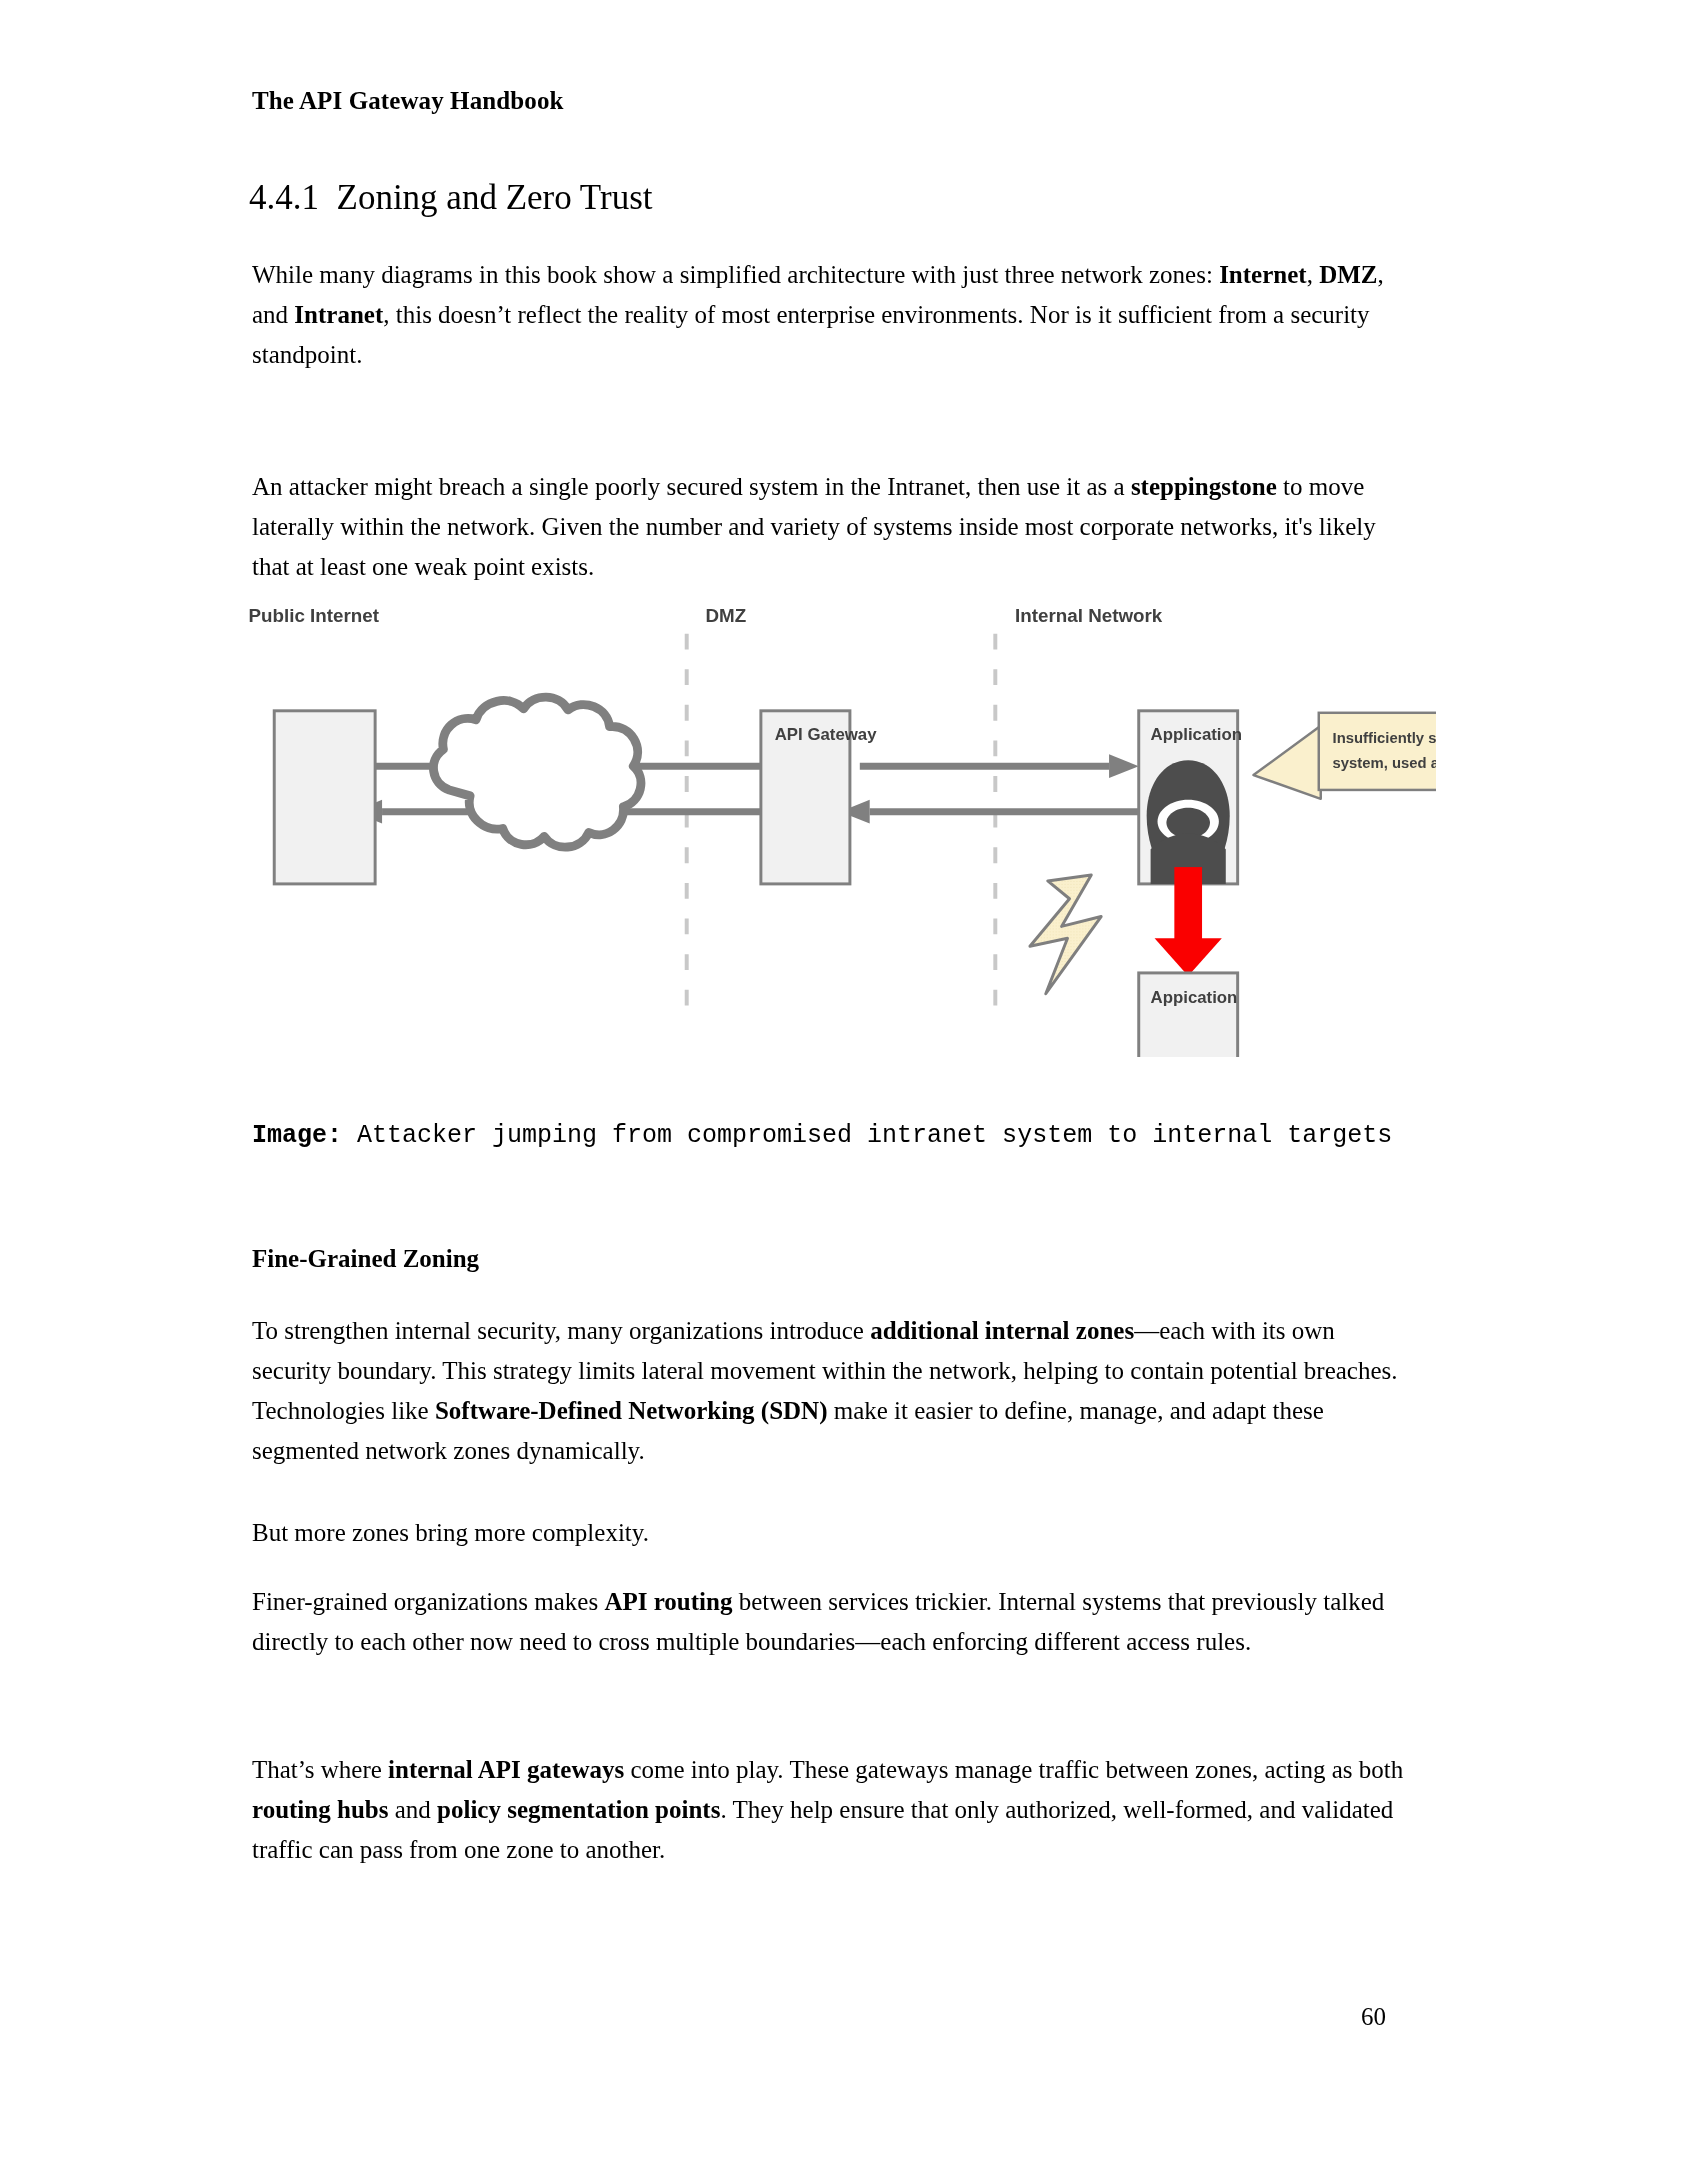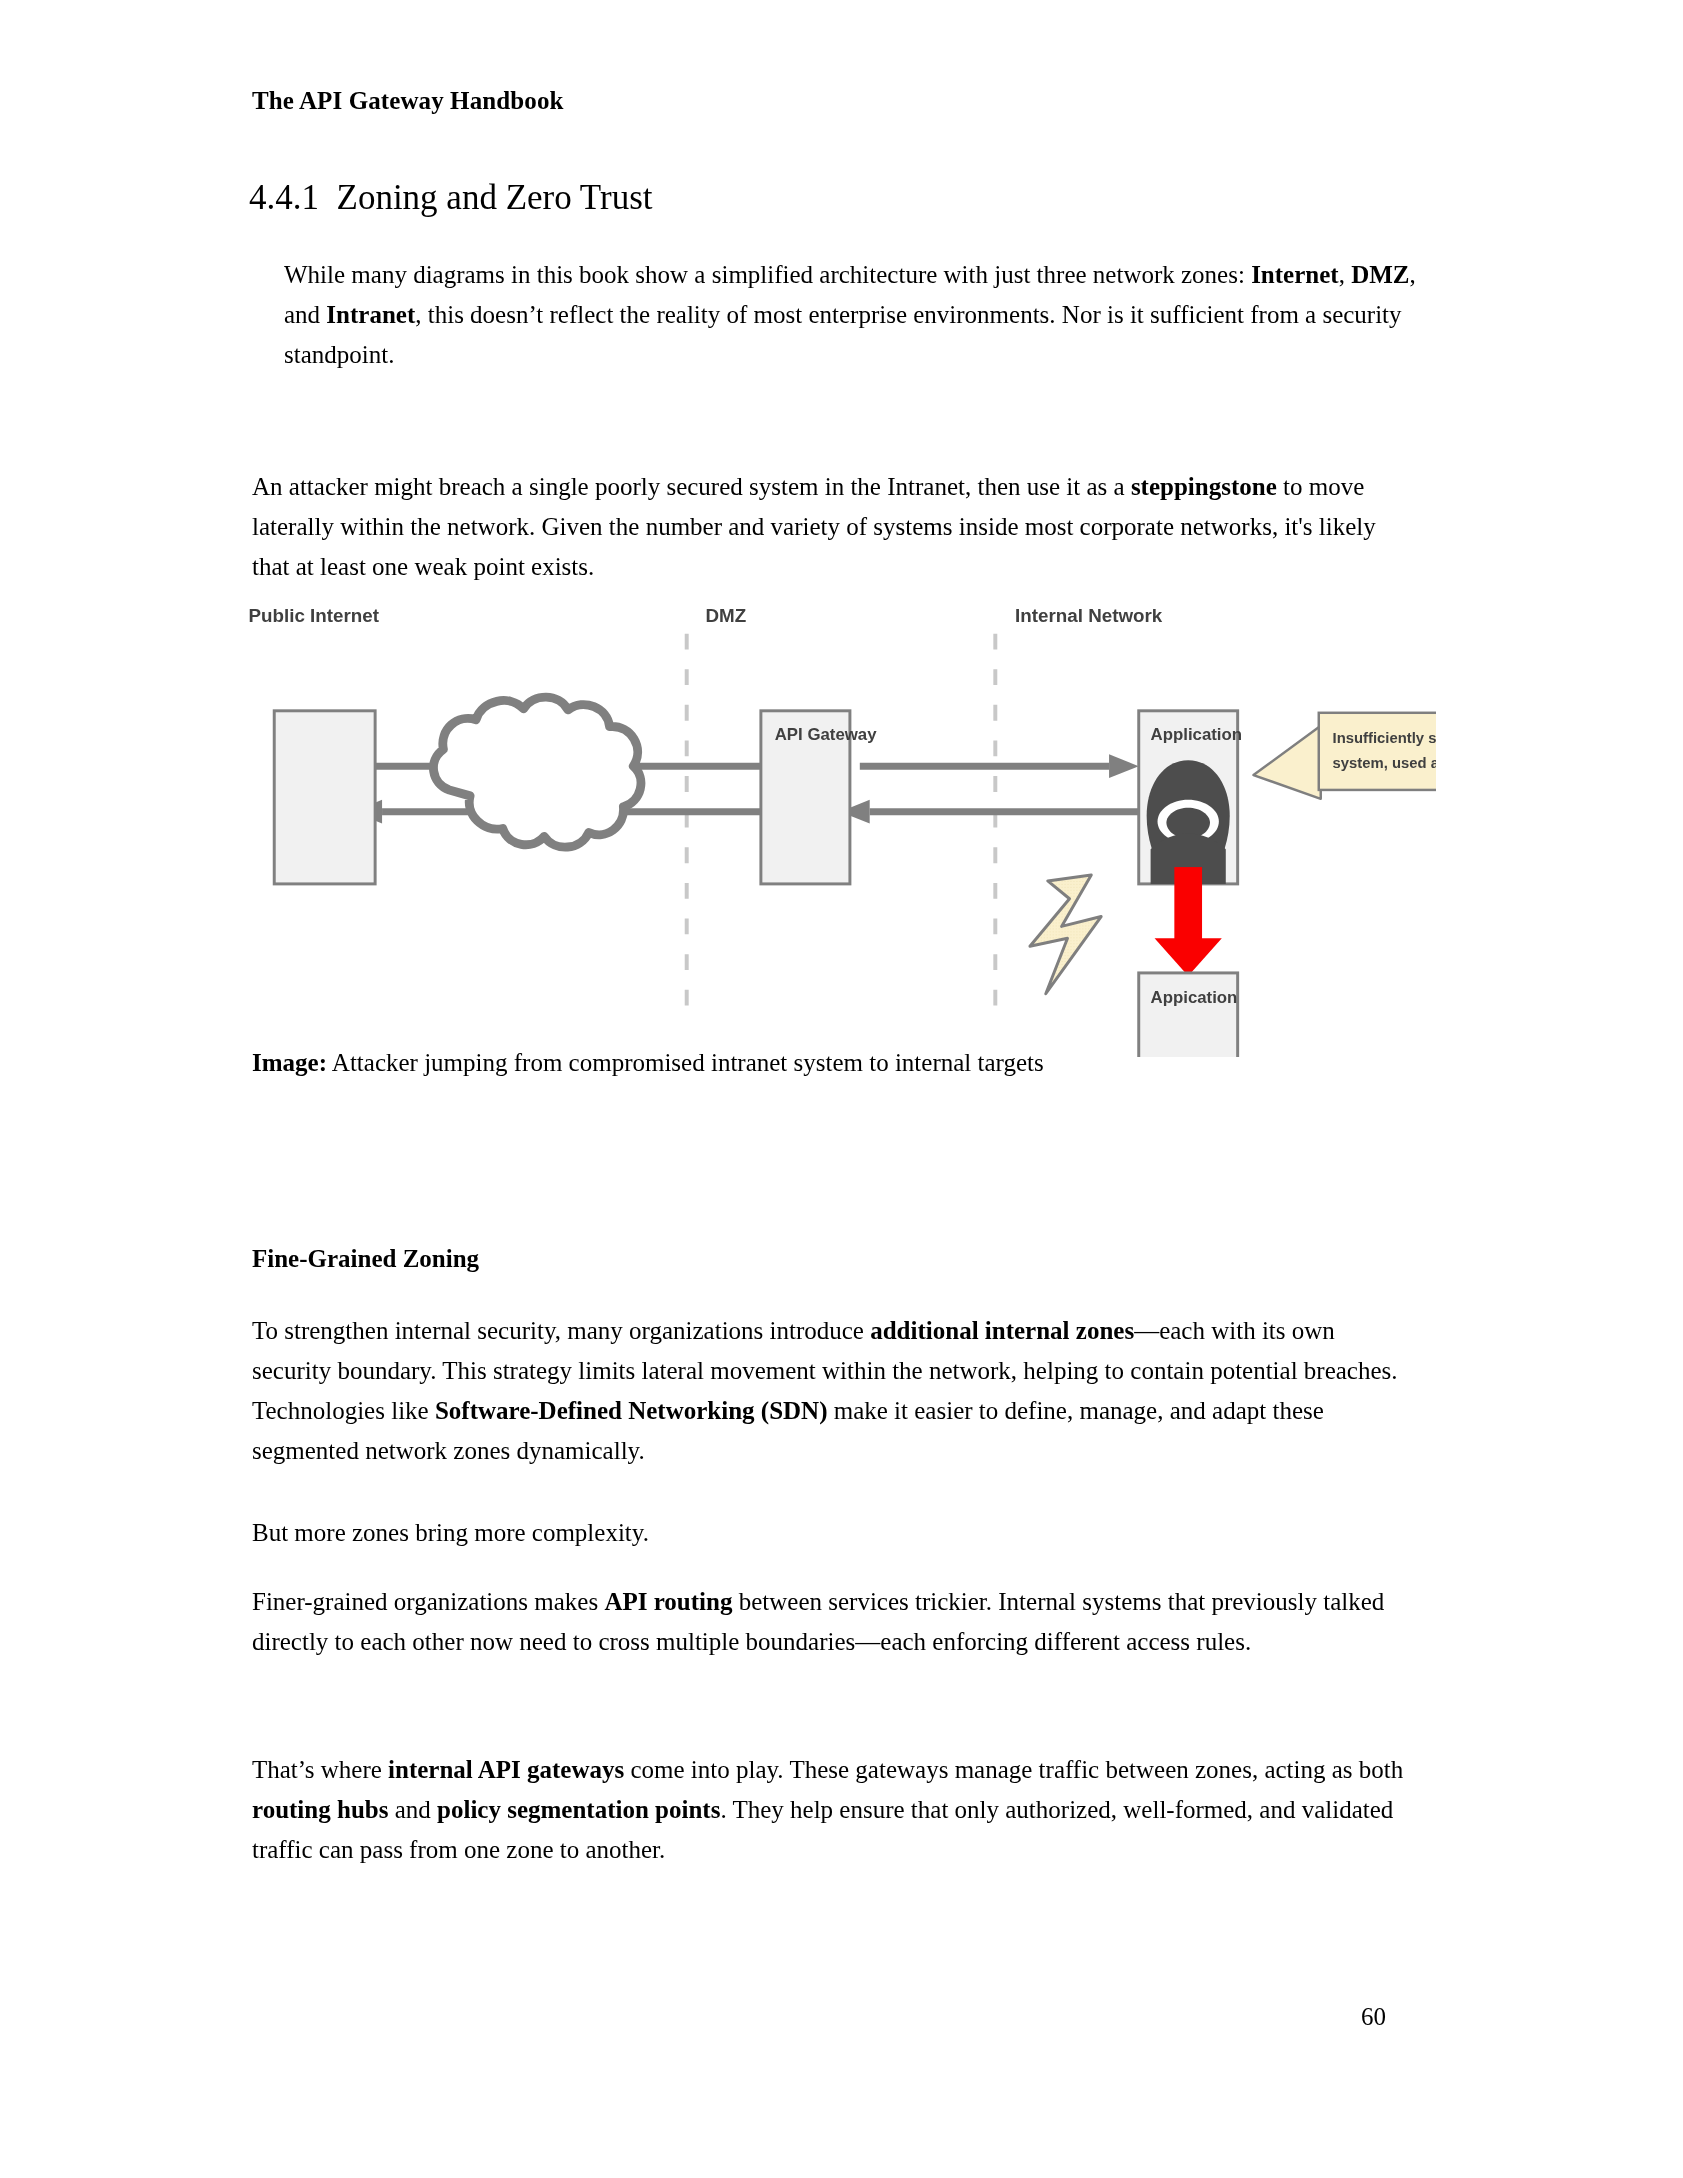--- a/index.html
+++ b/index.html
@@ -47,24 +47,24 @@
     position: absolute;
     left: 252px;
     width: 1163px;
     font-size: 25px;
     line-height: 40px;
     text-align: left;
     color: #000000;
   }
   .para b { font-weight: bold; }
 
-  .p1 { top: 255px; margin-left: 32px; }
+  .p1 { top: 255px; }
   .p2 { top: 400px; }
   .p3 { top: 467px; }
-  .caption { top: 1043px; width: 1163px; }
+  .caption { top: 1116px; width: 1163px; font-family: Liberation Mono, monospace; }
   .sub-heading {
     position: absolute;
     left: 252px;
     top: 1245px;
     font-size: 25px;
     font-weight: bold;
   }
   .p4 { top: 1311px; }
   .p5 { top: 1513px; }
   .p6 { top: 1582px; }

